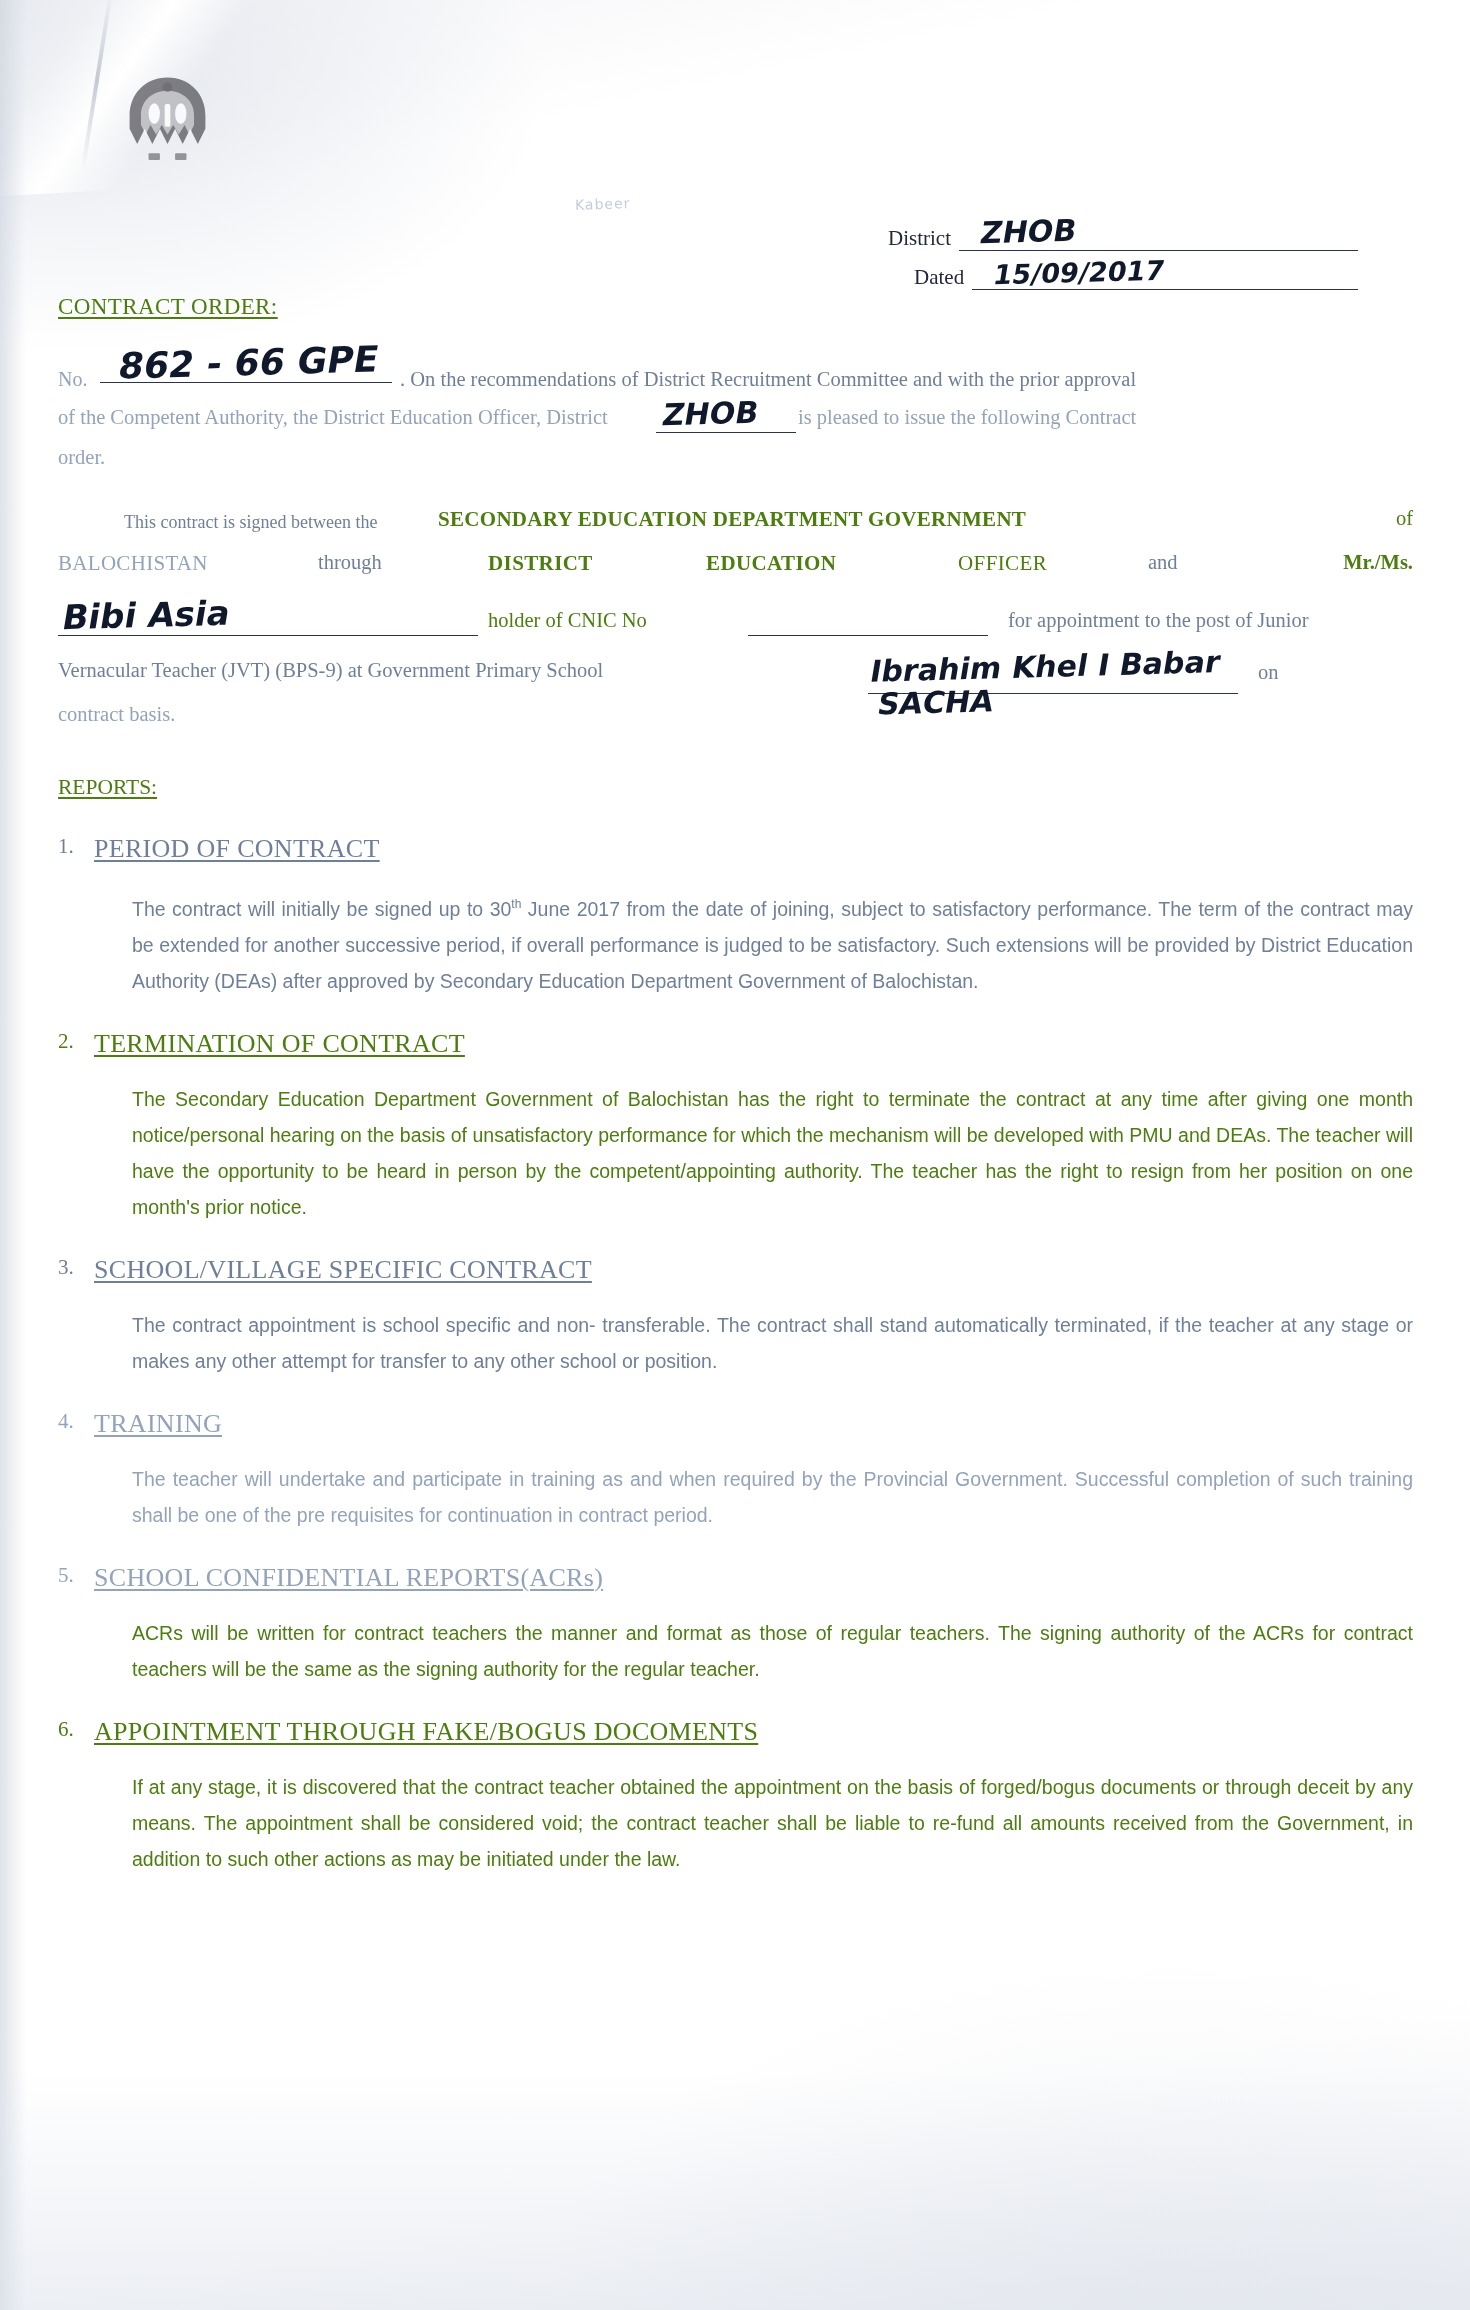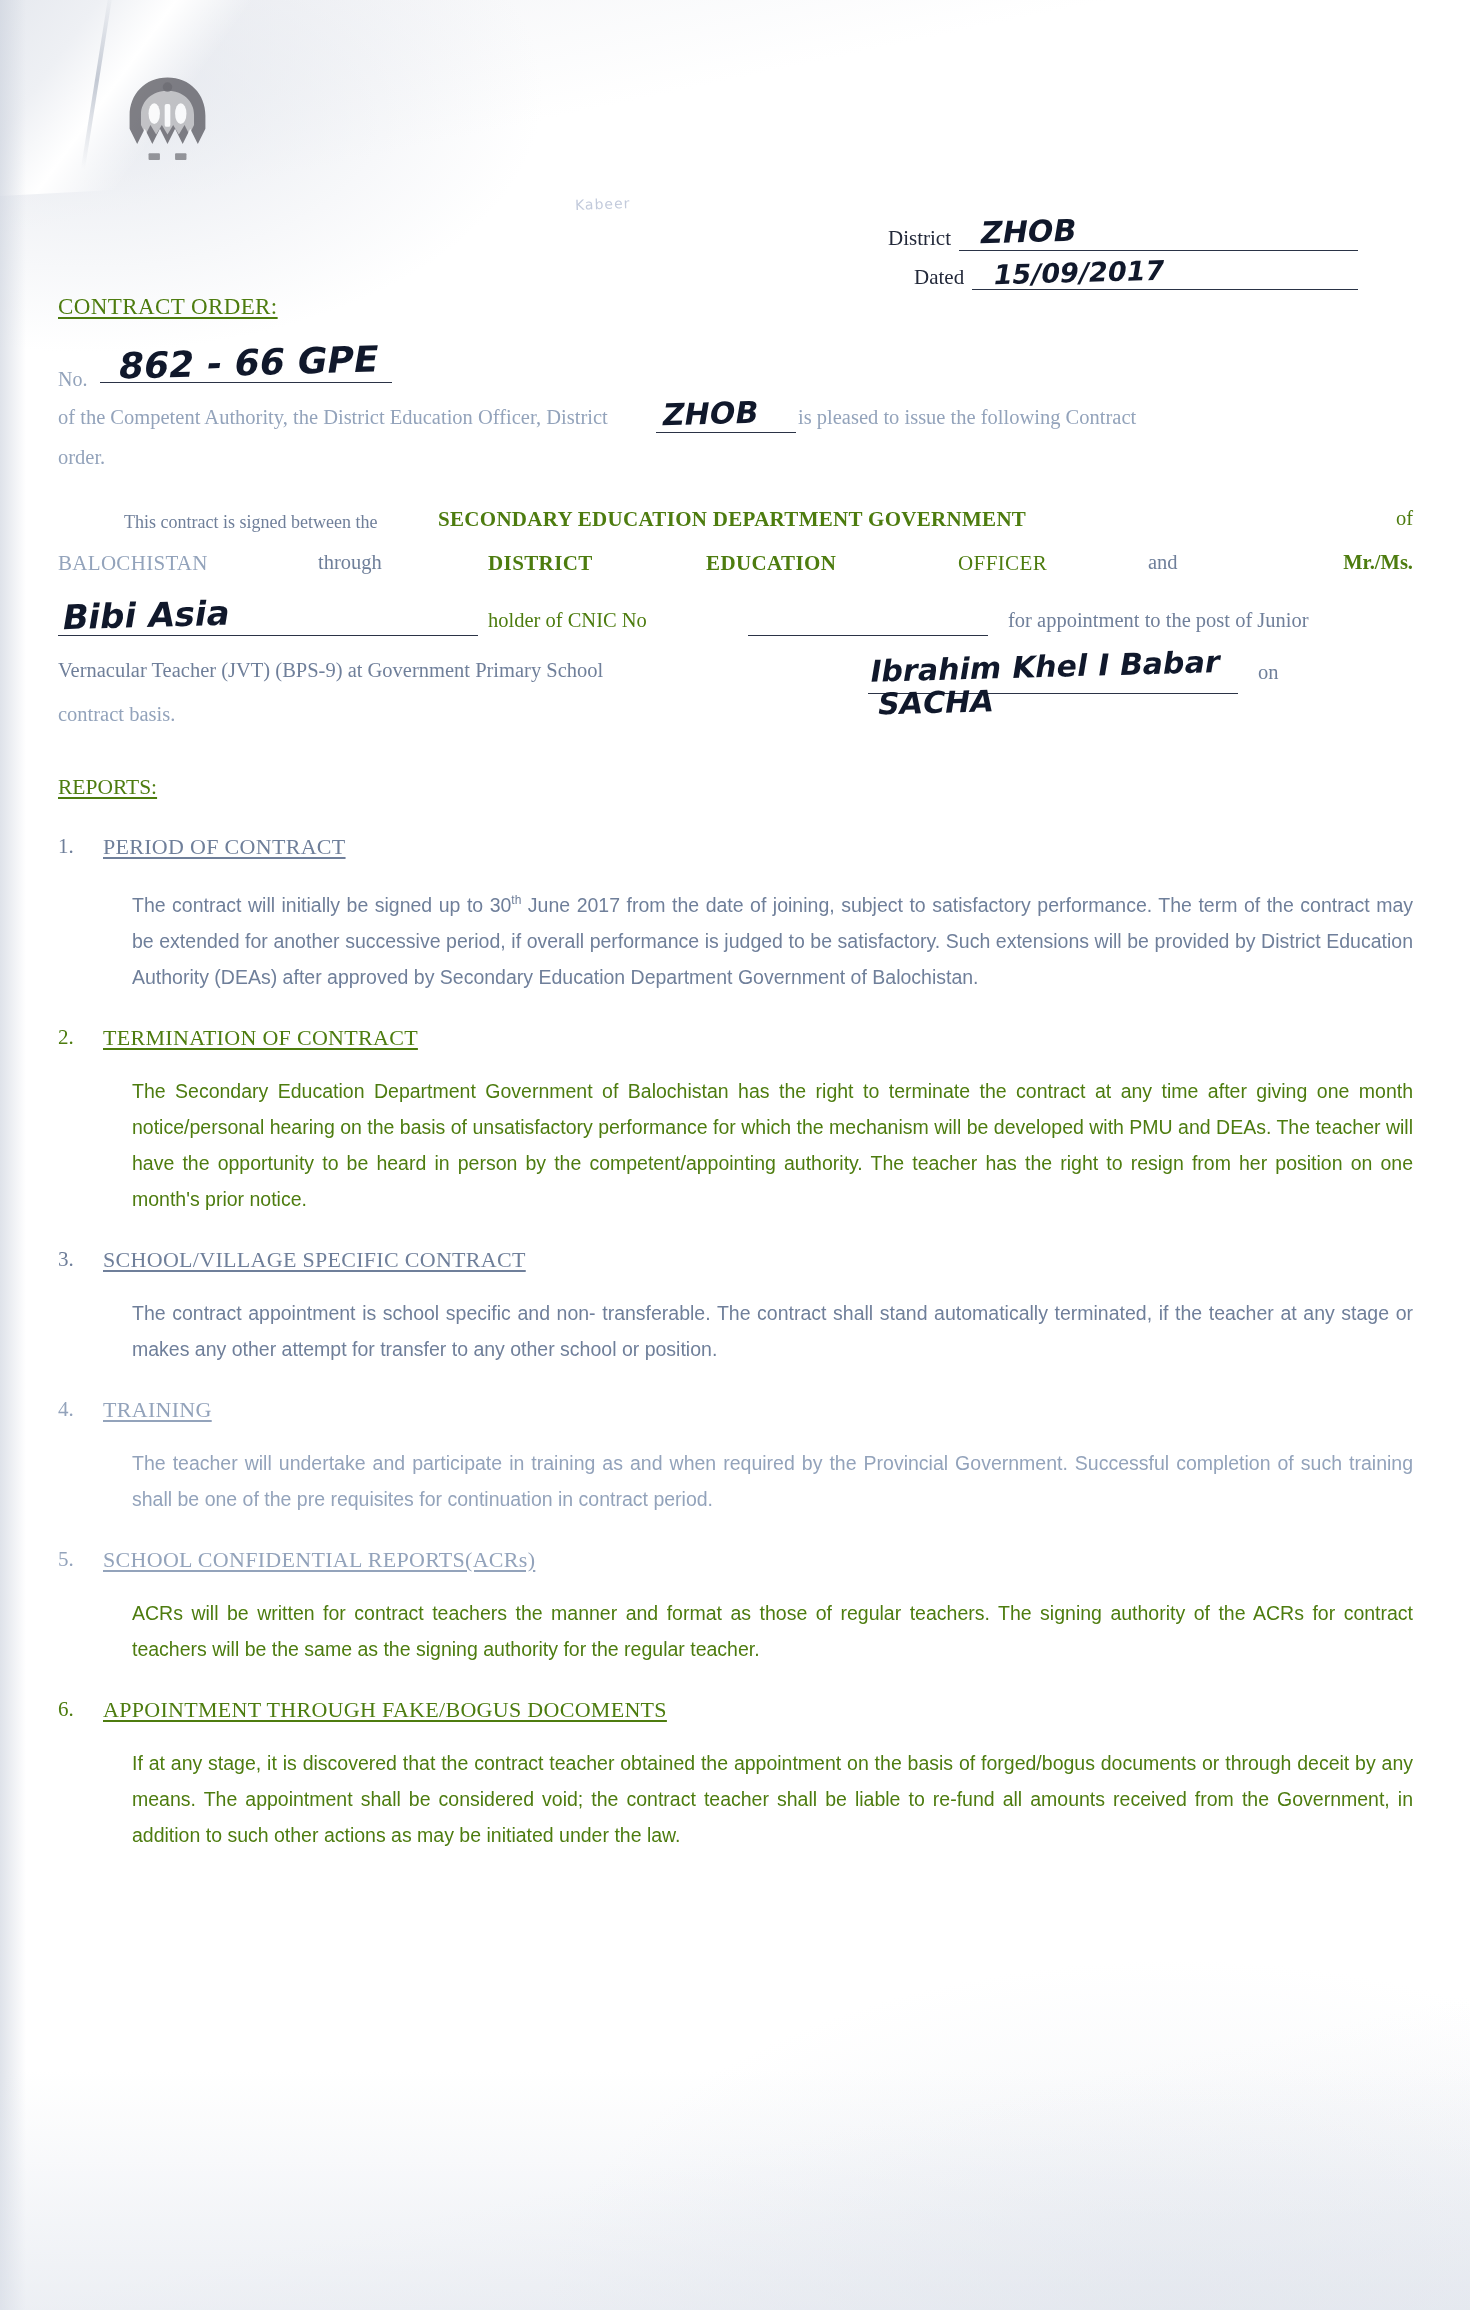--- a/index.html
+++ b/index.html
@@ -77,21 +77,21 @@
         font-family:"DejaVu Sans",sans-serif;transform:rotate(-2deg);opacity:.6;letter-spacing:1px;}
 
   
   #body{position:absolute;left:58px;top:286px;width:1355px;}
 
   .h-title{font-size:23px;letter-spacing:.4px;}
 
   
   .sec{position:relative;}
   .sec-no{position:absolute;left:0;top:0;font-size:21px;}
-  .sec-h{margin-left:45px;font-size:22px;letter-spacing:.3px;}
+  .sec-h{margin-left:36px;font-size:26px;letter-spacing:.3px;}
   .sec-b{margin-left:74px;font-size:19.5px;line-height:36px;text-align:justify;
          font-family:"Liberation Sans",sans-serif;}
 </style>
 </head>
 <body>
 
 <div id="scan"></div>
 <div id="curl"></div>
 <div id="curl2"></div>
 <div id="edge-left"></div>
@@ -137,20 +137,21 @@
   <div id="body">
 
     <div style="margin-top:8px;">
       <span class="h-title serif u ink">CONTRACT ORDER:</span>
     </div>
 
     <div style="margin-top:24px;position:relative;height:58px;">
       <span class="serif vfaded" style="font-size:20px;position:absolute;left:0;top:24px;">No.</span>
       <span style="position:absolute;left:42px;top:38px;width:292px;border-bottom:1.6px solid #2b3346;"></span>
       <span class="hw" style="position:absolute;left:60px;top:-2px;font-size:36px;">862 - 66 GPE</span>
+      <span class="serif faded" style="font-size:20.5px;position:absolute;left:342px;top:24px;white-space:nowrap;">. On the recommendations of District Recruitment Committee and with the prior approval</span>
     </div>
 
     <div style="position:relative;height:42px;">
       <span class="serif vfaded" style="font-size:20.5px;position:absolute;left:0;top:4px;">of the Competent Authority, the District Education Officer, District</span>
       <span style="position:absolute;left:598px;top:30px;width:140px;border-bottom:1.6px solid #2b3346;"></span>
       <span class="hw" style="position:absolute;left:604px;top:-6px;font-size:30px;">ZHOB</span>
       <span class="serif vfaded" style="font-size:20.5px;position:absolute;left:740px;top:4px;white-space:nowrap;">is pleased to issue the following Contract</span>
     </div>
     <div class="serif vfaded" style="font-size:20.5px;margin-top:2px;">order.</div>
 

